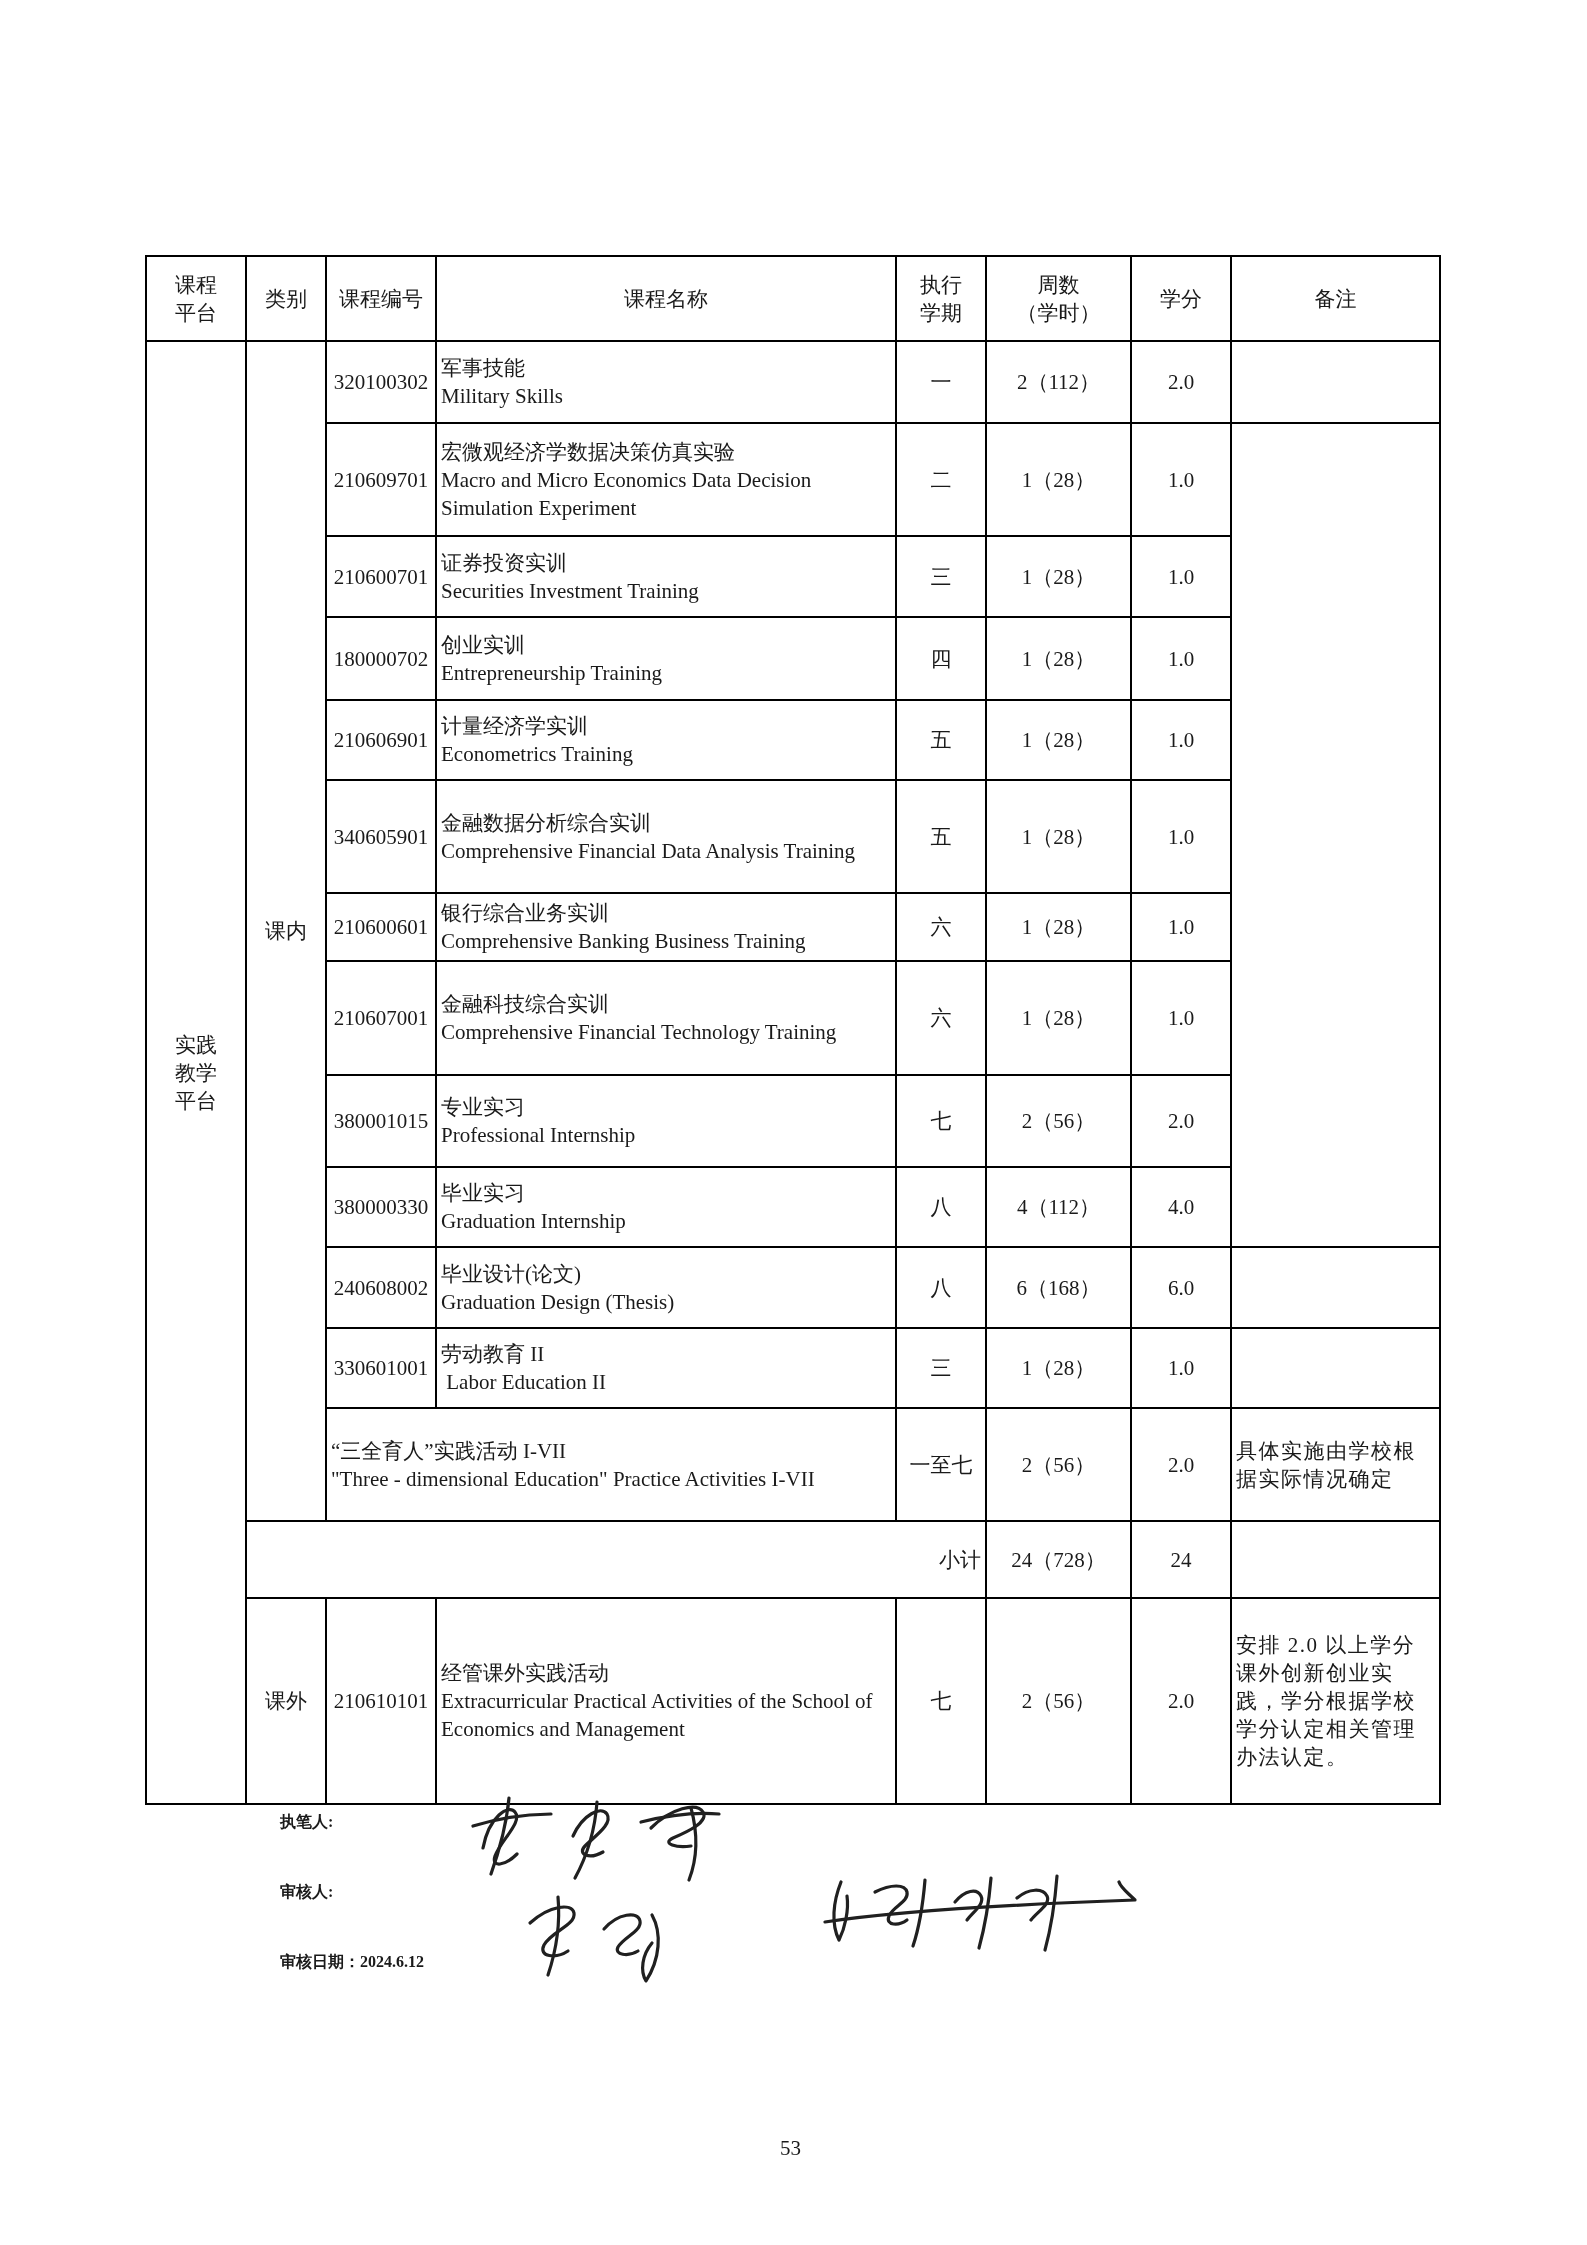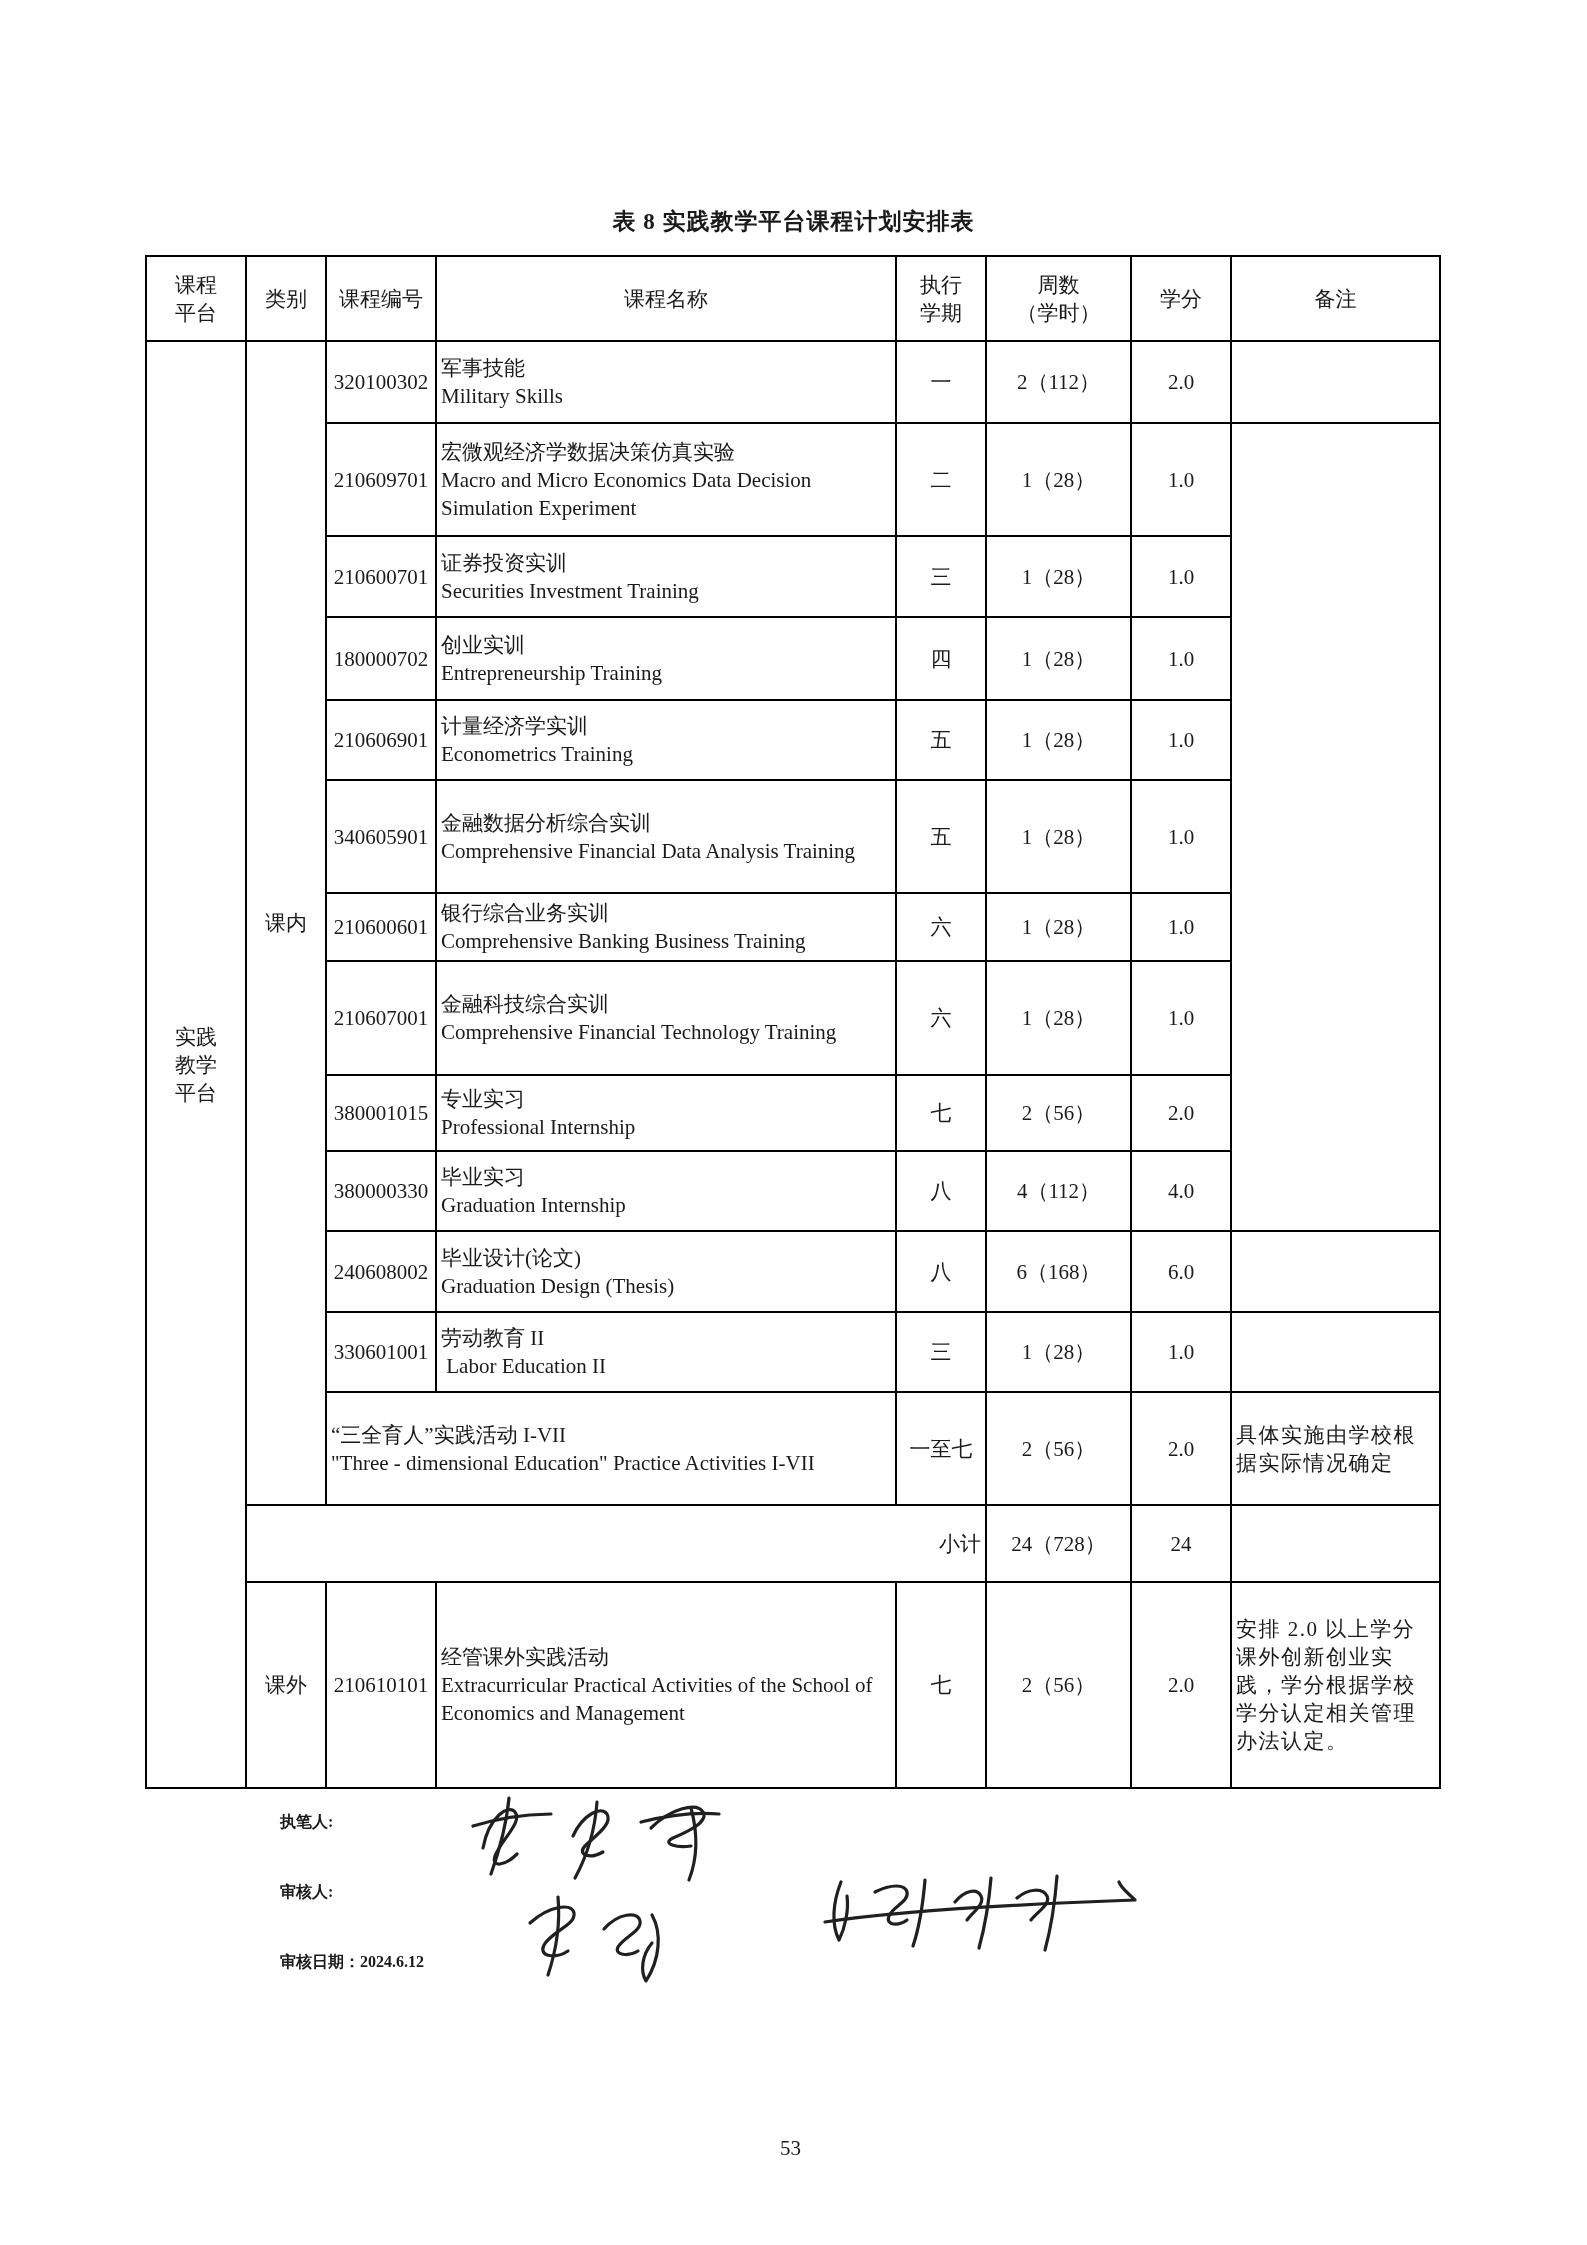--- a/index.html
+++ b/index.html
@@ -33,21 +33,20 @@
   .footer-line { position:absolute; font-size:16px; font-weight:bold; white-space:nowrap; }
   .sig { position:absolute; }
   .sig path { fill:none; stroke:#202020; stroke-width:3.2; stroke-linecap:round; stroke-linejoin:round; }
   .page-number { position:absolute; font-size:21px; }
 </style>
 </head>
 <body>
 
 <div class="page">
 
-  <div class="doc-title">表 8 实践教学平台课程计划安排表</div>
 
   <table class="course-table">
     <colgroup>
       <col style="width:100px">
         <col style="width:80px">
         <col style="width:110px">
         <col style="width:460px">
       <col style="width:90px">
         <col style="width:145px">
         <col style="width:100px">
@@ -156,21 +155,21 @@
       <td class="c">210607001</td>
       <td class="name-cell">
         <div class="zh">金融科技综合实训</div>
         <div class="en">Comprehensive Financial Technology Training</div>
       </td>
       <td class="c">六</td>
       <td class="c">1（28）</td>
       <td class="c">1.0</td>
     </tr>
 
-    <tr style="height:76px">
+    <tr style="height:92px">
       <td class="c">380001015</td>
       <td class="name-cell">
         <div class="zh">专业实习</div>
         <div class="en">Professional Internship</div>
       </td>
       <td class="c">七</td>
       <td class="c">2（56）</td>
       <td class="c">2.0</td>
     </tr>
 

